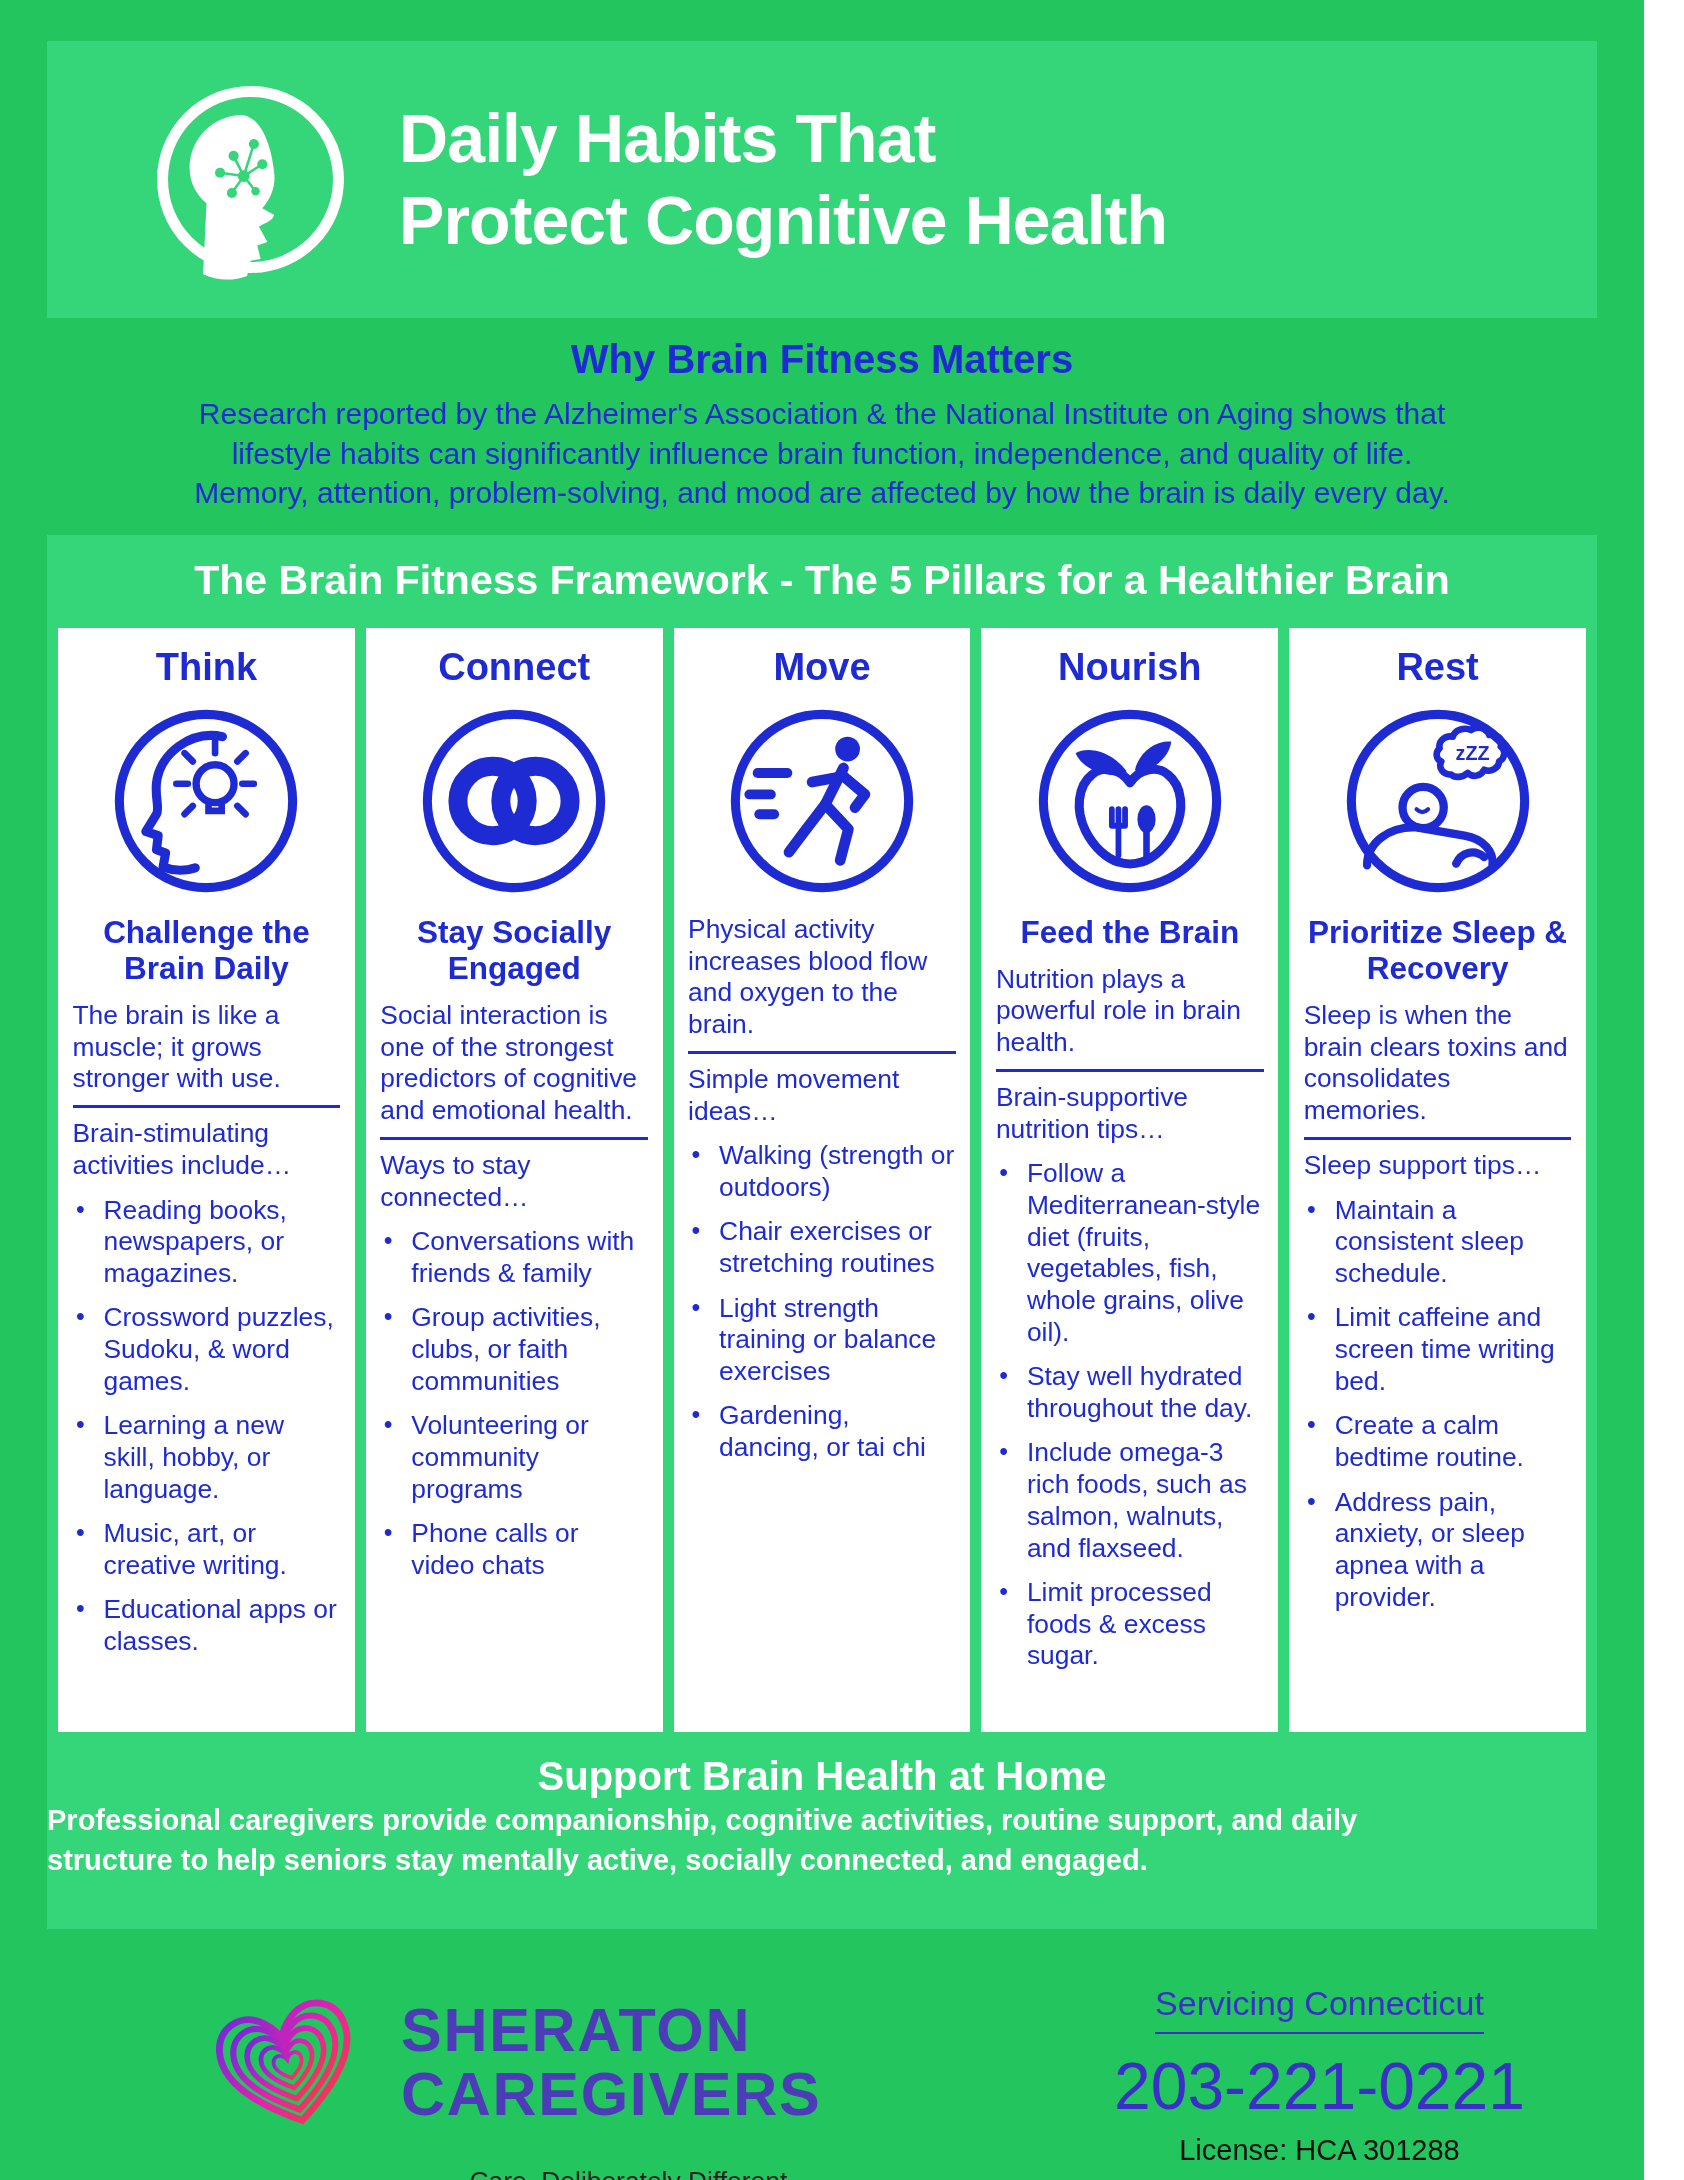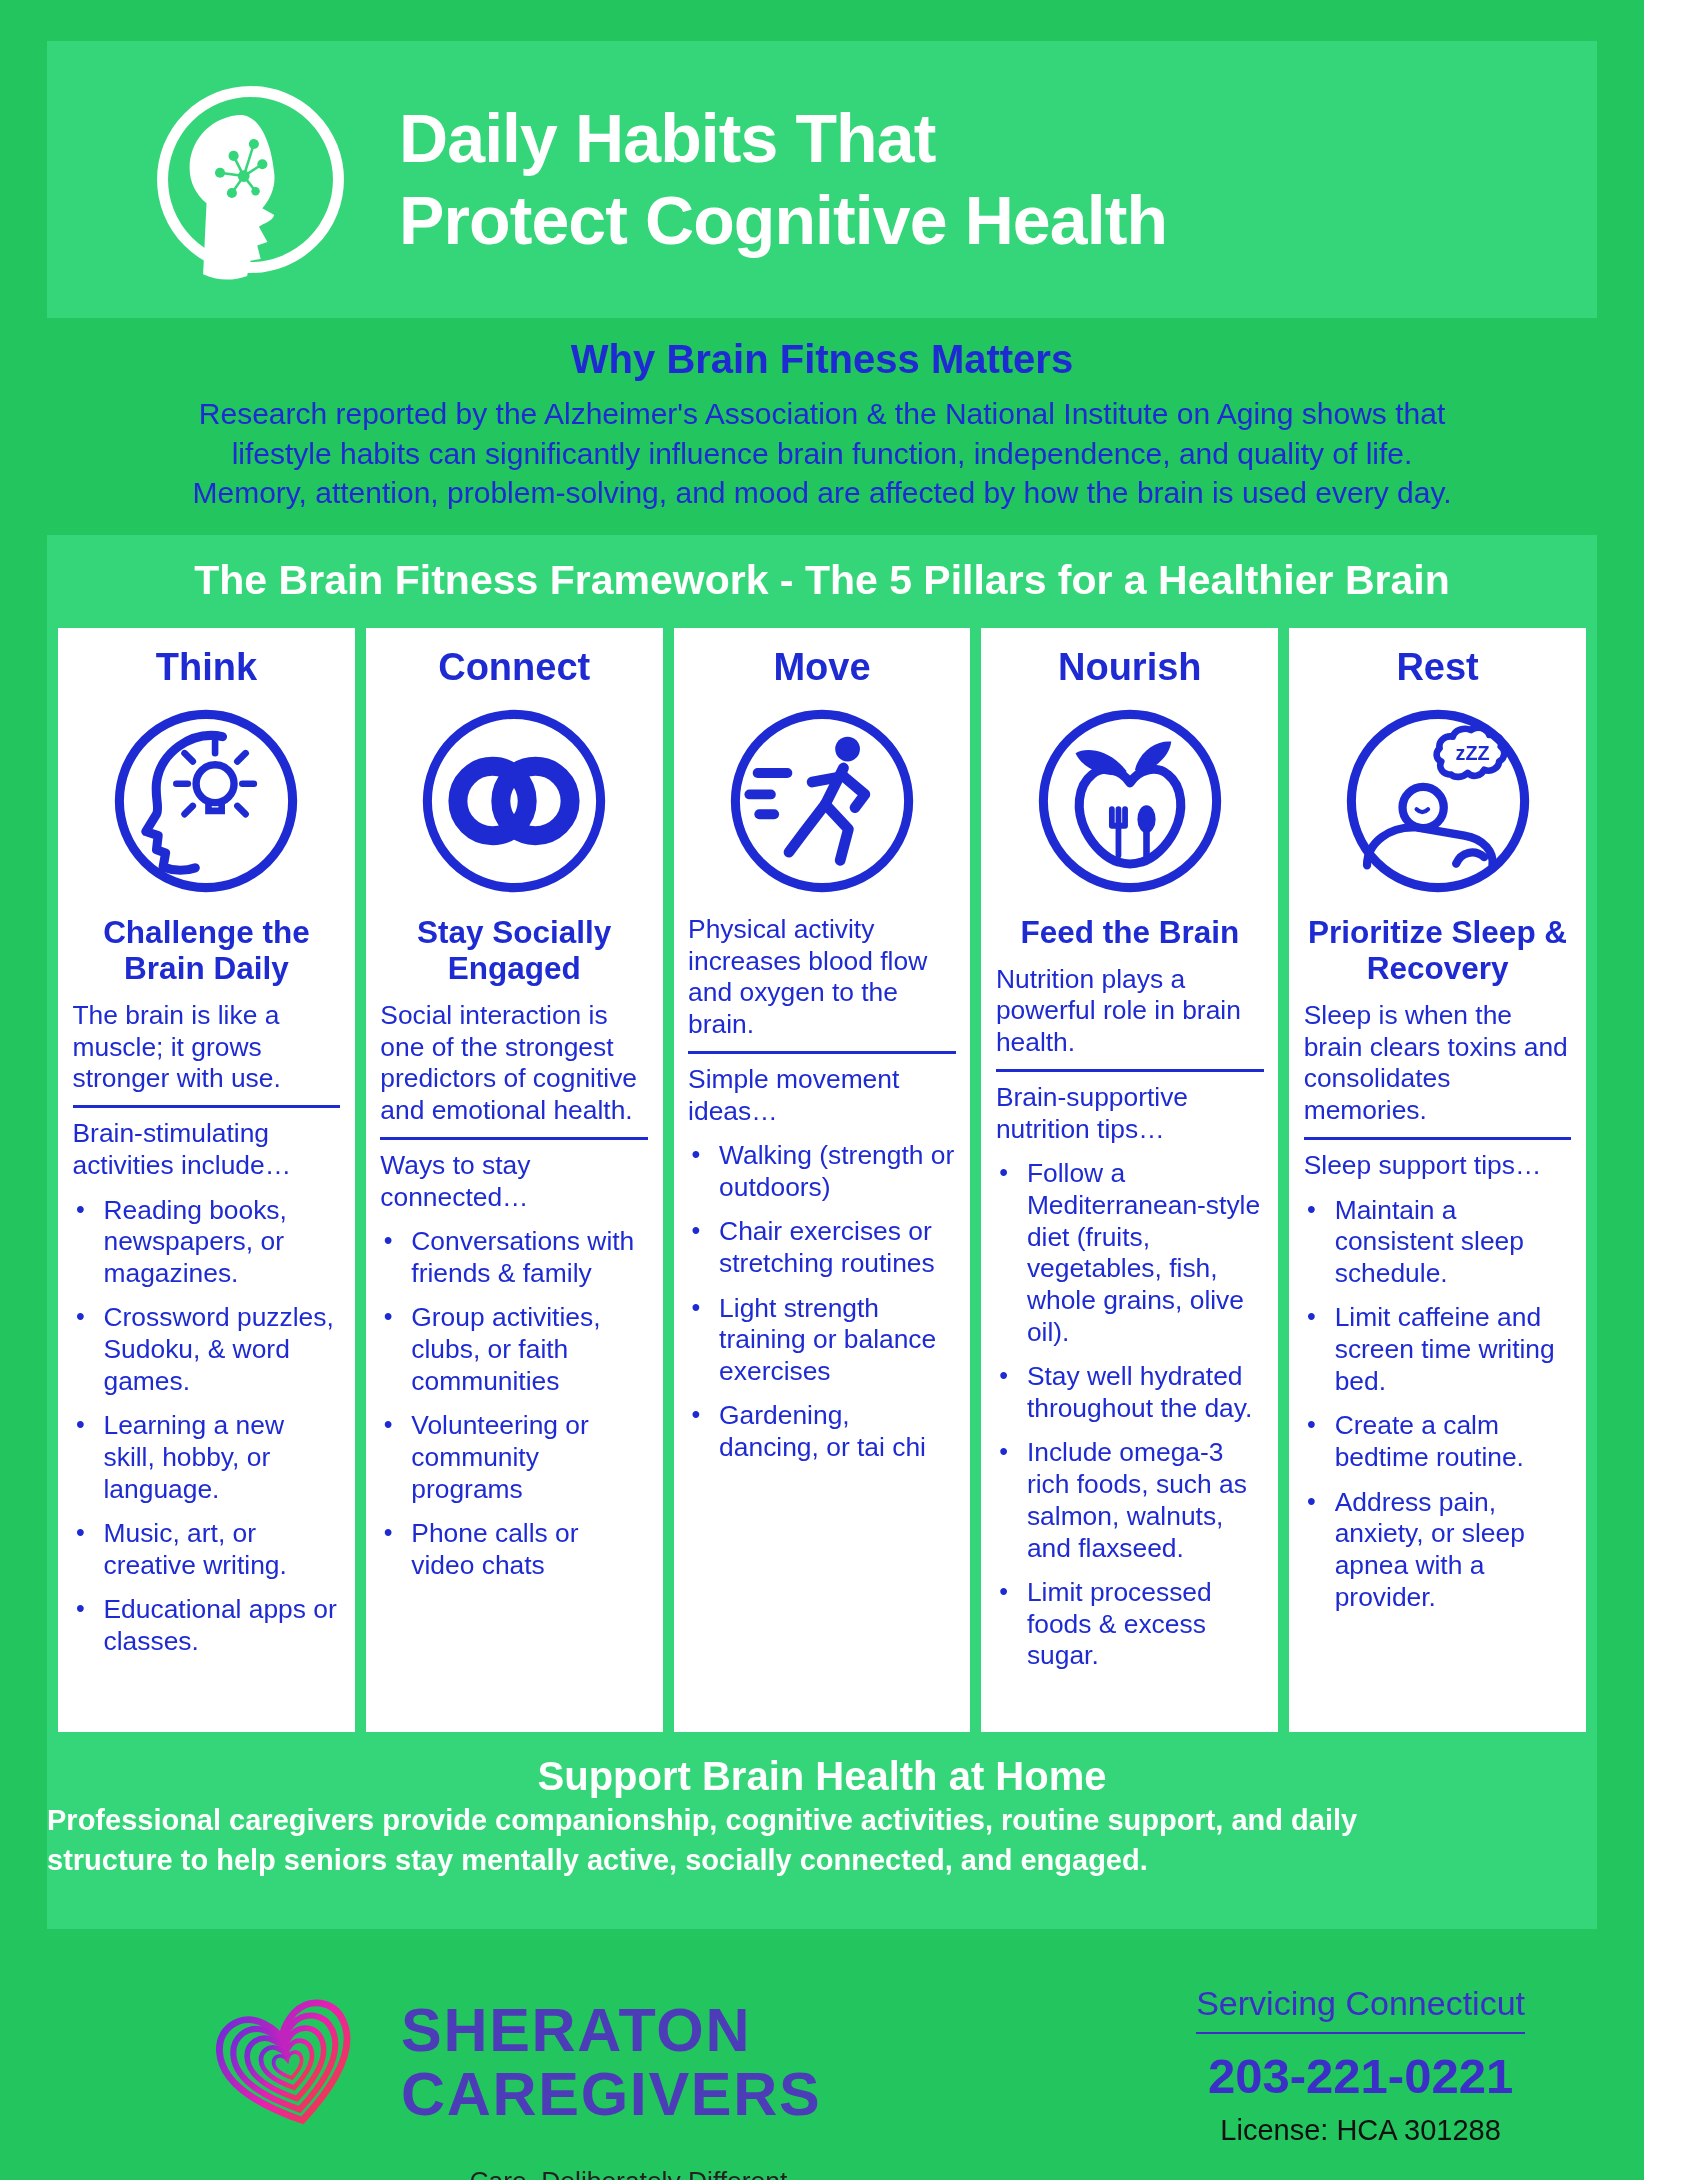--- a/index.html
+++ b/index.html
@@ -65,21 +65,21 @@
   .brand-text span{display:block;}
   .tagline{
     font-size:26.4px;color:#222222;margin-top:17px;margin-left:204px;width:464px;
     text-align:center;
   }
   .footer-right{text-align:center;margin-top:8.5px;}
   .servicing{
     display:inline-block;font-size:34px;color:#3c2fc8;
     padding-bottom:8.5px;border-bottom:2.6px solid #3c2fc8;
   }
-  .phone{font-size:49px;font-weight:700;color:#3c2fc8;margin-top:13.6px;}
+  .phone{font-size:66px;font-weight:400;color:#3c2fc8;margin-top:13.6px;}
   .license{font-size:29px;color:#111111;margin-top:10.2px;}
 </style>
 </head>
 <body>
 
 <div class="page">
 
   <header class="banner">
     <div class="logo-circle"><svg viewBox="0 0 240 240" width="203" height="203">
           <circle cx="120" cy="120" r="104" fill="none" stroke="#fff" stroke-width="13"></circle>
@@ -106,21 +106,21 @@
       <span>Daily Habits That</span>
       <span>Protect Cognitive Health</span>
     </h1>
   </header>
 
   <section class="why">
     <h2 class="why-heading">Why Brain Fitness Matters</h2>
     <div class="why-lines" id="why-lines">
         <div>Research reported by the Alzheimer's Association &amp; the National Institute on Aging shows that</div>
         <div>lifestyle habits can significantly influence brain function, independence, and quality of life.</div>
-        <div>Memory, attention, problem-solving, and mood are affected by how the brain is used every day.</div>
+        <div>Memory, attention, problem-solving, and mood are affected by how the brain is daily every day.</div>
       </div>
   </section>
 
   <section class="framework">
     <h2 class="framework-heading">The Brain Fitness Framework - The 5 Pillars for a Healthier Brain</h2>
     <div class="pillars" id="pillars">
         <div class="card">
     <div class="pillar-name">Think</div>
     <div class="pillar-icon">
             <svg viewBox="0 0 240 240" width="198" height="198">

